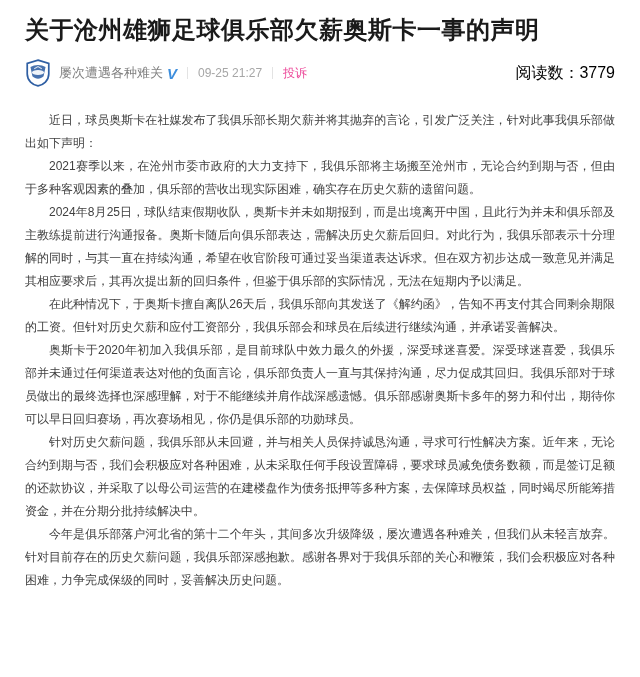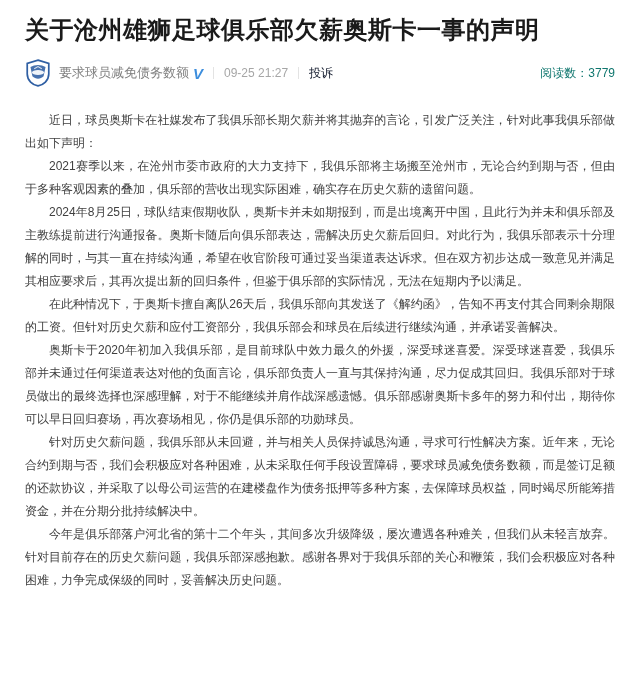--- a/index.html
+++ b/index.html
@@ -52,27 +52,27 @@
     height: 12px;
     background: #e3e3e3;
     margin: 0 10px;
   }
   .timestamp {
     font-size: 12px;
     color: #a6a6a6;
   }
   .complaint-link {
     font-size: 12px;
-    color: #0f172a;
+    color: #ec4899;
     cursor: pointer;
   }
   .read-count {
     margin-left: auto;
-    font-size: 12px;
-    color: #0f766e;
+    font-size: 16px;
+    color: #000000;
   }
   .content p {
     margin: 0;
     font-size: 12px;
     line-height: 23px;
     color: #404040;
     text-align: justify;
     text-indent: 2em;
   }
 </style>
@@ -85,21 +85,21 @@
 
   <div class="meta-row">
     <span class="avatar">
       <svg width="26" height="28" viewBox="0 0 24 26">
         <path d="M12 1 L22 4 L22 14 C22 20 17 24 12 25 C7 24 2 20 2 14 L2 4 Z" fill="#ffffff" stroke="#2f5fa3" stroke-width="1.6"></path>
         <path d="M5 7.5 C9 4.8 15 4.8 19 7.5 L17.2 16 C14.2 19 9.8 19 6.8 16 Z" fill="#2f5fa3" opacity="0.88"></path>
         <ellipse cx="12" cy="12.5" rx="5.6" ry="2.4" fill="#ffffff" opacity="0.92"></ellipse>
         <path d="M8.5 9 L12 7 L15.5 9" stroke="#ffffff" stroke-width="1" fill="none" opacity="0.8"></path>
       </svg>
     </span>
-    <span class="author-name">要求球员减免债务数额</span>
+    <span class="author-name">屡次遭遇各种难关</span>
     <span class="verified-v">V</span>
     <span class="meta-divider"></span>
     <span class="timestamp">09-25 21:27</span>
     <span class="meta-divider"></span>
     <span class="complaint-link">投诉</span>
     <span class="read-count">阅读数：3779</span>
   </div>
 
   <div class="content">
     <p>近日，球员奥斯卡在社媒发布了我俱乐部长期欠薪并将其抛弃的言论，引发广泛关注，针对此事我俱乐部做出如下声明：</p>

